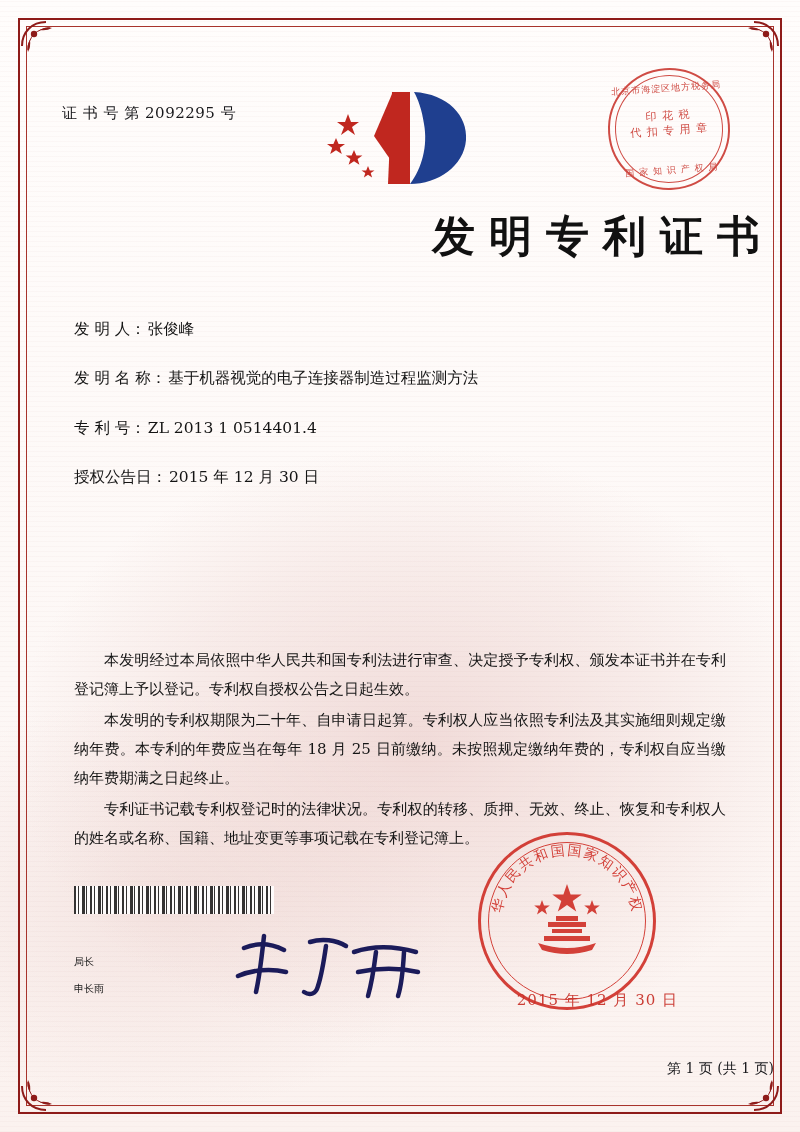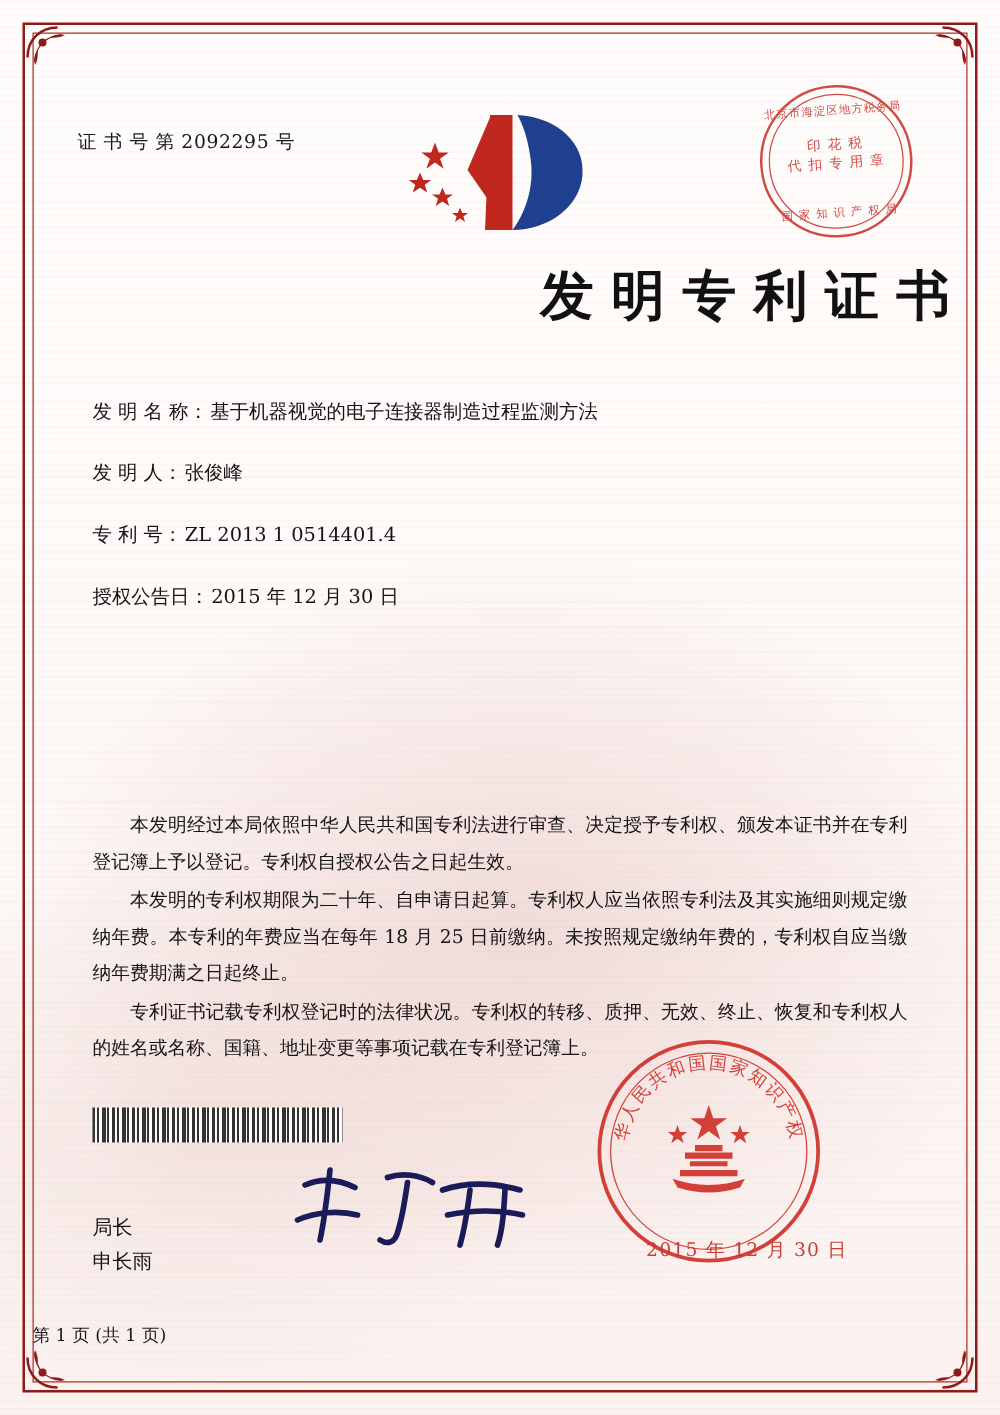--- a/index.html
+++ b/index.html
@@ -189,24 +189,23 @@
       #1a1a1a 12px, #1a1a1a 13px,
       #ffffff 13px, #ffffff 16px
     );
     opacity: 0.88;
   }
 
   .director-block {
     position: absolute;
     left: 48px;
     top: 922px;
-    font-size: 16px;
+    font-size: 10px;
     line-height: 27px;
     color: #141414;
-    margin-top: 20px;
   }
 
   .signature {
     position: absolute;
     left: 200px;
     top: 900px;
     width: 220px;
     height: 80px;
     color: #1b1b5a;
   }
@@ -244,21 +243,21 @@
     font-size: 15px;
     color: #c9342c;
     letter-spacing: 1px;
     opacity: 0.95;
   }
 
   .page-no {
     position: absolute;
     left: 0; right: 0;
     bottom: 28px;
-    text-align: left;
+    text-align: right;
     font-size: 14px;
     color: #17171a;
   }
 </style>
 </head>
 <body>
 
 <div class="page">
 
   <div class="border-outer"></div>
@@ -329,27 +328,27 @@
         <div>代 扣 专 用 章</div>
       </div>
       <div class="arc-bottom">国 家 知 识 产 权 局</div>
     </div>
 
     <div class="title">发明专利证书</div>
 
     <div class="fields">
 
       <div class="field">
+        <span class="label">发 明 人：</span>
+        <span class="value">张俊峰</span>
+      </div>
+
+      <div class="field">
         <span class="label">发 明 名 称：</span>
         <span class="value">基于机器视觉的电子连接器制造过程监测方法</span>
-      </div>
-
-      <div class="field">
-        <span class="label">发 明 人：</span>
-        <span class="value">张俊峰</span>
       </div>
 
       <div class="field">
         <span class="label">专 利 号：</span>
         <span class="value">ZL 2013 1 0514401.4</span>
       </div>
 
 
 
       <div class="field">

